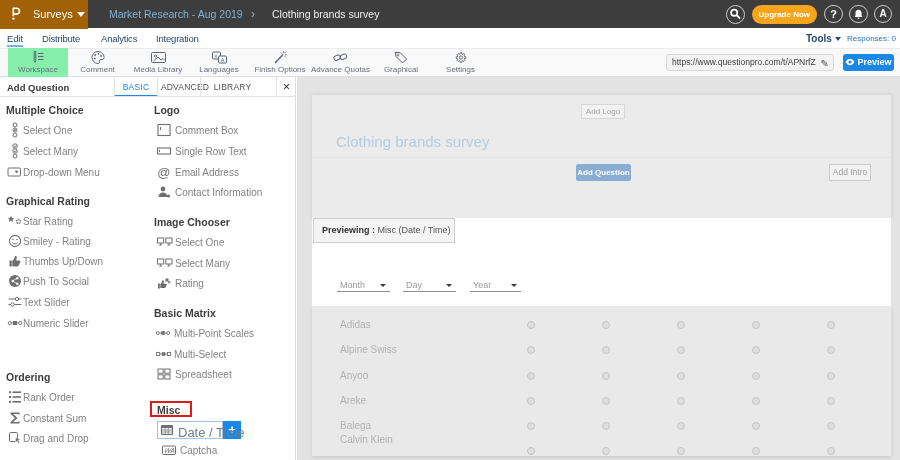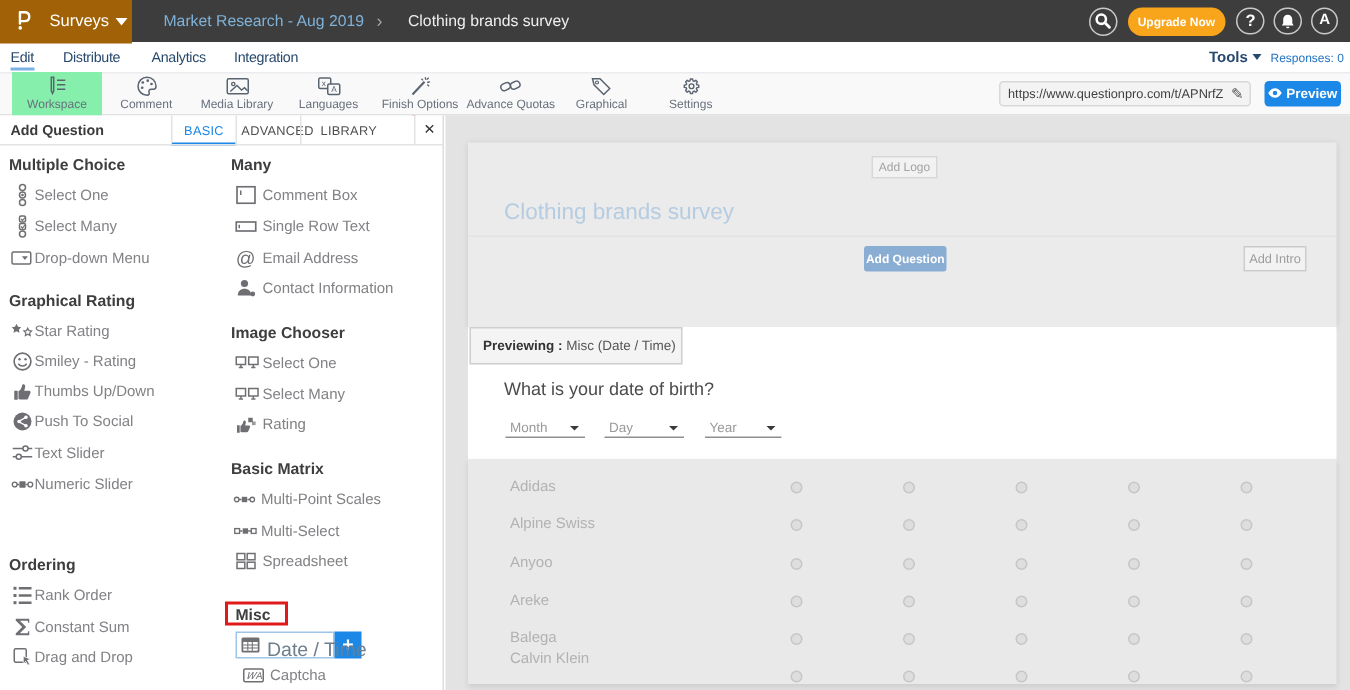--- a/index.html
+++ b/index.html
@@ -300,21 +300,21 @@
           </svg></span>
         <span class="tx">Constant Sum</span>
       </div>
       <div class="item" style="left:7px;top:430px">
         <span class="ic"><svg width="16" height="16" viewBox="0 0 16 16">
             <rect x="2.5" y="2.5" width="8" height="9" rx="1" fill="none" stroke="#6f6f73" stroke-width="1"></rect>
             <path d="M8.5 7.5 l5 2 -2.2.7 1.5 2.6 -1.2.7 -1.5-2.6 -1.6 1.6 Z" fill="#6f6f73" stroke="#fff" stroke-width=".5"></path>
           </svg></span>
         <span class="tx">Drag and Drop</span>
       </div>
-      <div class="sec" style="left:154px;top:104px">Many</div>
+      <div class="sec" style="left:154px;top:104px">Logo</div>
       <div class="item c2" style="left:156px;top:122px">
         <span class="ic"><svg width="16" height="16" viewBox="0 0 16 16">
             <rect x="2" y="2.5" width="12" height="11" fill="none" stroke="#6f6f73" stroke-width="1.1"></rect>
             <line x1="4.5" y1="5" x2="4.5" y2="8" stroke="#6f6f73" stroke-width="1"></line>
           </svg></span>
         <span class="tx">Comment Box</span>
       </div>
       <div class="item c2" style="left:156px;top:142.5px">
         <span class="ic"><svg width="16" height="16" viewBox="0 0 16 16">
             <rect x="1.5" y="5" width="13" height="6" fill="none" stroke="#6f6f73" stroke-width="1.1"></rect>
@@ -423,21 +423,20 @@
 
   <div id="content"></div>
   <div id="survtop"></div>
   <div id="survline"></div>
   <div id="addlogo">Add Logo</div>
   <div id="survtitle">Clothing brands survey</div>
   <div id="addq">Add Question</div>
   <div id="addintro">Add Intro</div>
   <div id="wpanel"></div>
   <div id="ptabv"><b>Previewing :</b> Misc (Date / Time)</div>
-  <div id="qtext">What is your date of birth?</div>
   <div class="dd" style="left:337px;width:53px">
       <span class="dl">Month</span>
       <span class="ar"></span>
     </div>
   <div class="dd" style="left:403px;width:53px">
       <span class="dl">Day</span>
       <span class="ar"></span>
     </div>
   <div class="dd" style="left:470px;width:51px">
       <span class="dl">Year</span>

